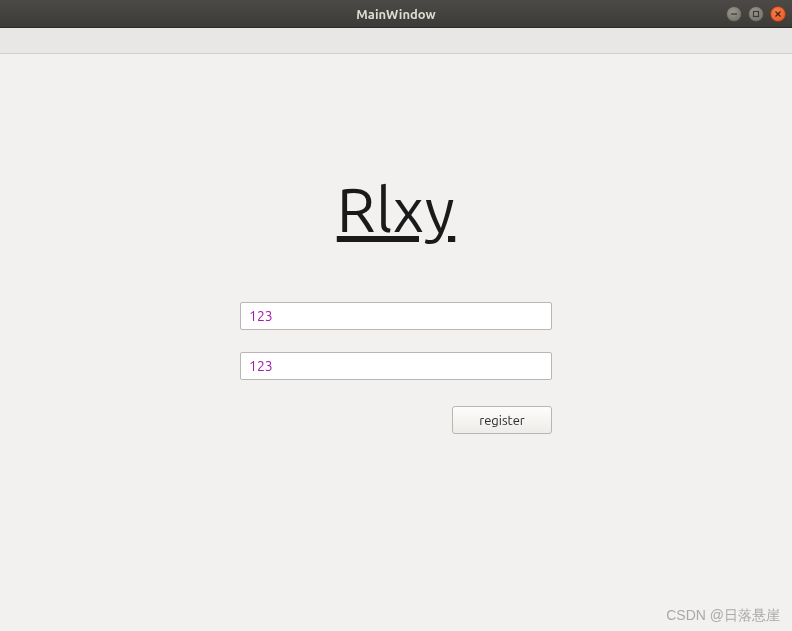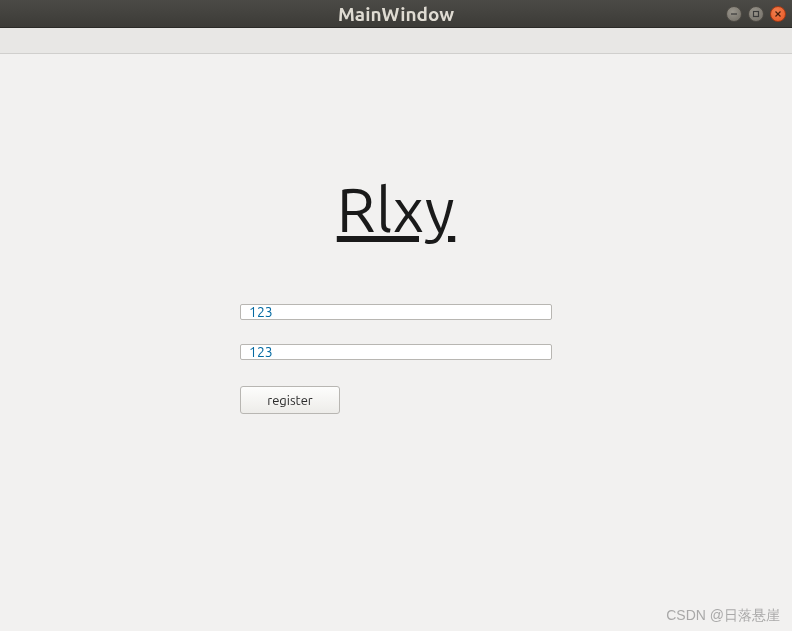--- a/index.html
+++ b/index.html
@@ -19,21 +19,21 @@
       height: 28px;
       background: linear-gradient(to bottom, #4b4a46, #3c3b37);
       display: flex;
       align-items: center;
       justify-content: center;
       position: relative;
       border-bottom: 1px solid #2b2a27;
     }
     .titlebar-title {
       color: #dfdbd2;
-      font-size: 19px;
+      font-size: 13px;
       font-weight: bold;
     }
     .window-controls {
       position: absolute;
       right: 6px;
       top: 50%;
       transform: translateY(-50%);
       display: flex;
       gap: 6px;
       align-items: center;
@@ -88,34 +88,34 @@
     }
     .form-area {
       position: absolute;
       top: 248px;
       left: 50%;
       transform: translateX(-50%);
       width: 312px;
     }
     .text-input {
       width: 312px;
-      height: 16px;
+      height: 28px;
       background: #ffffff;
       border: 1px solid #b8b6b2;
       border-radius: 2px;
       padding: 0 8px;
       font-size: 14px;
       font-family: inherit;
-      color: #0369a1;
+      color: #a21caf;
       outline: none;
       margin-bottom: 22px;
     }
     .button-row {
       display: flex;
-      justify-content: space-between;
+      justify-content: flex-end;
       margin-top: 4px;
     }
     .push-button {
       width: 100px;
       height: 28px;
       background: linear-gradient(to bottom, #fdfdfc, #edece9);
       border: 1px solid #b8b6b2;
       border-radius: 3px;
       font-size: 13px;
       font-family: inherit;

